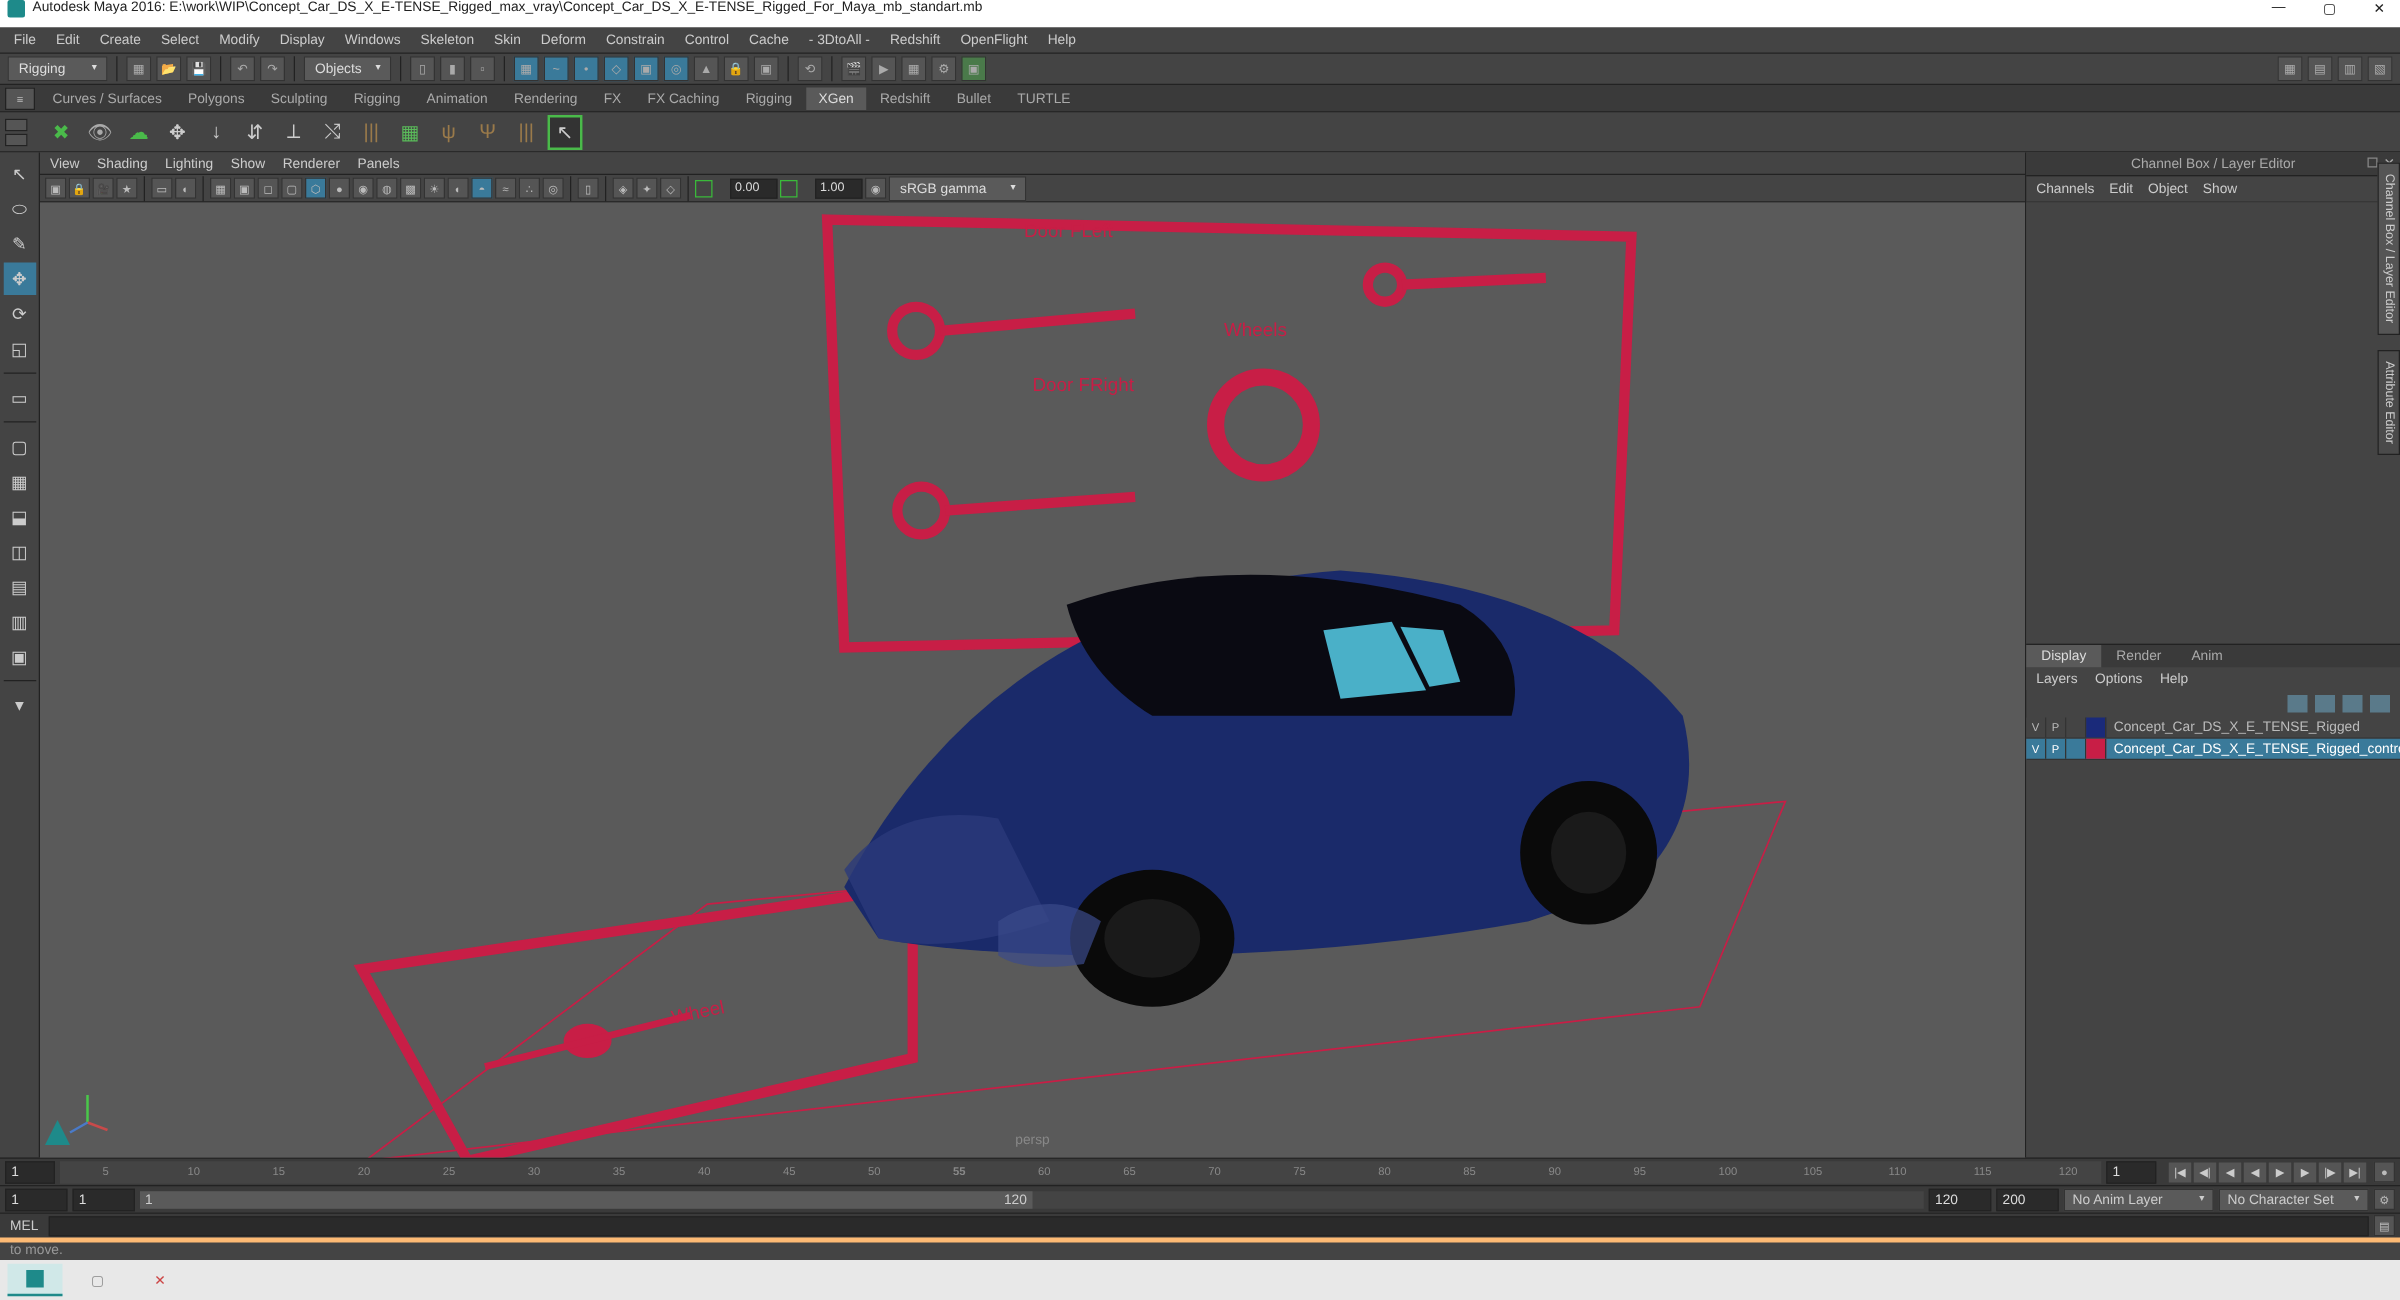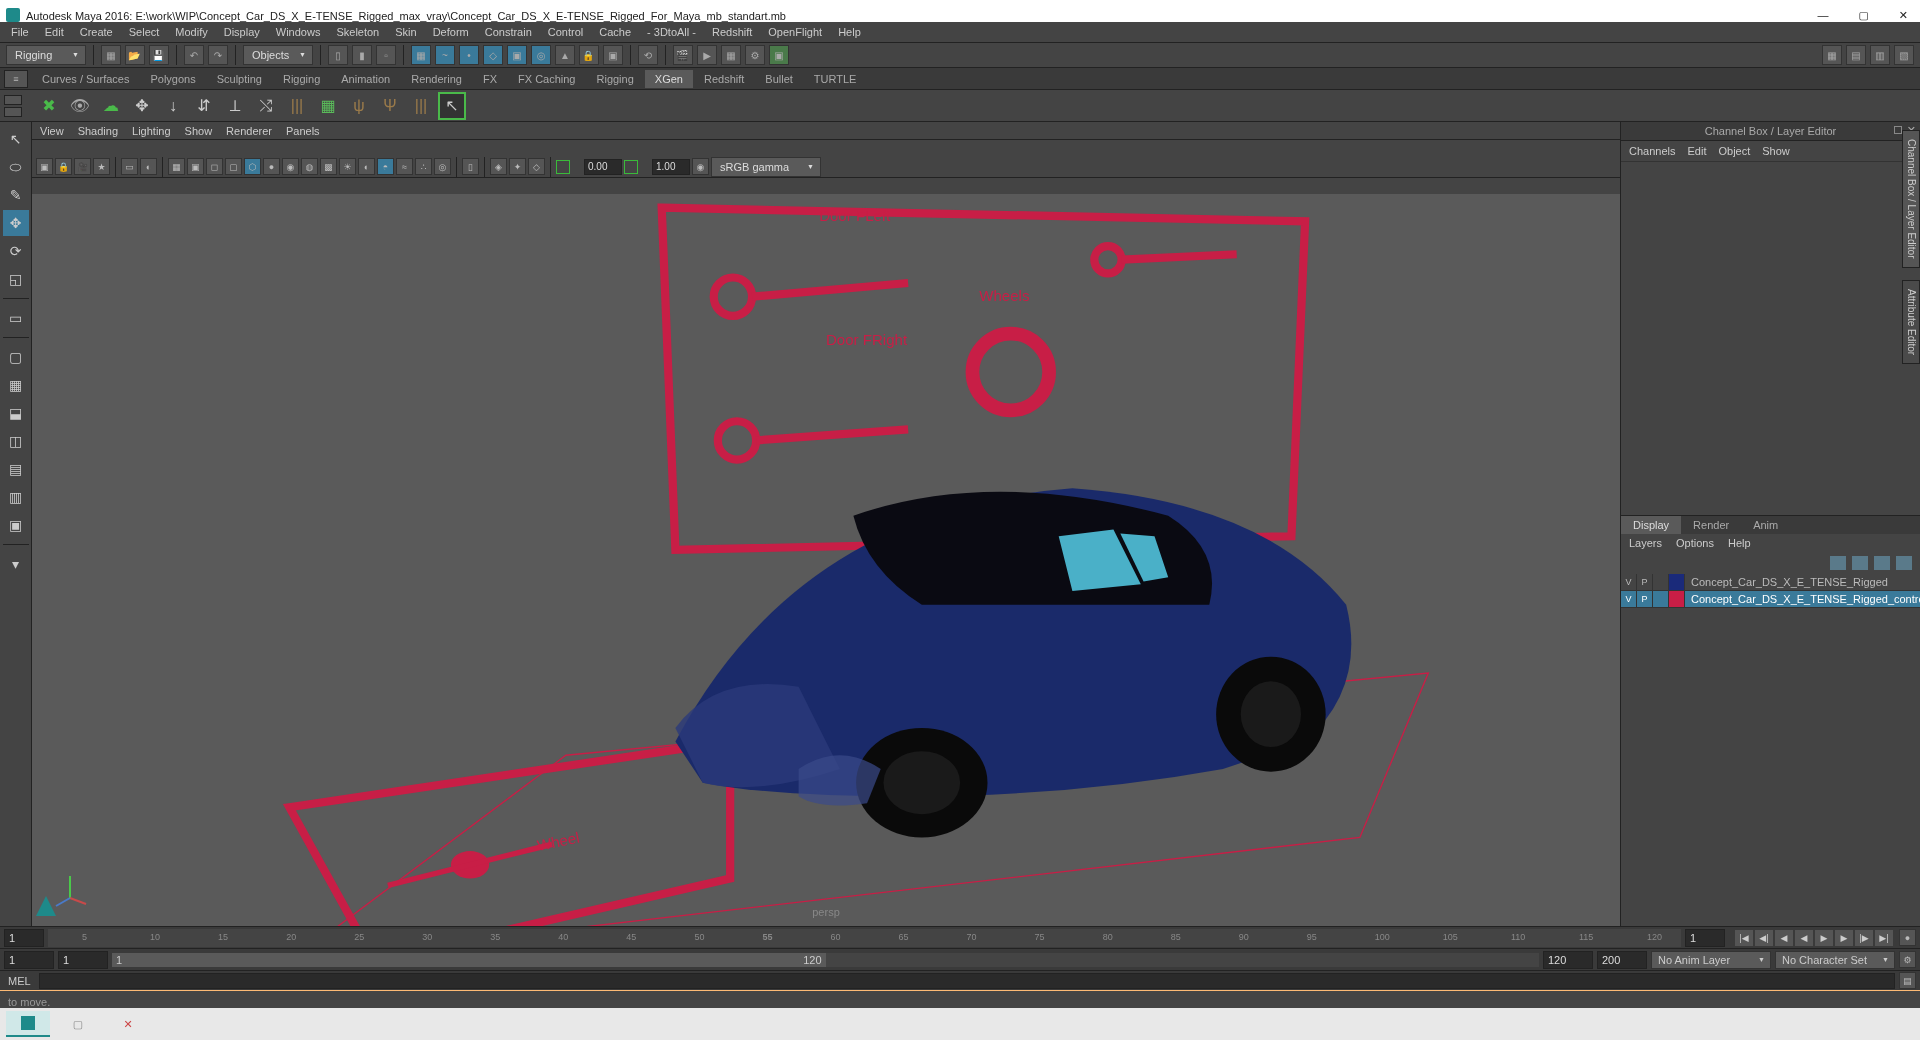--- a/index.html
+++ b/index.html
@@ -1,17 +1,17 @@
 <!DOCTYPE html>
 <html><head>
 <meta charset="utf-8">
 <style>
 * { margin:0; padding:0; box-sizing:border-box; font-family:"Segoe UI",Arial,sans-serif; font-size:11px; user-select:none; }
 body { background:#444444; color:#bbb; width:1920px; height:1040px; overflow:hidden; display:flex; flex-direction:column; }
-.titlebar { background:#fff; height:22px; display:flex; align-items:flex-end; padding:0 6px; color:#222; }
+.titlebar { background:#fff; height:22px; display:flex; align-items:flex-start; padding:0 6px; color:#222; }
 .titlebar .logo { width:14px; height:14px; background:#1e8a8a; border-radius:2px; margin-right:6px; }
 .titlebar .title { flex:1; font-size:11px; }
 .titlebar .winbtns { display:flex; gap:18px; font-size:13px; }
 .titlebar .winbtns span { cursor:pointer; padding:0 6px; }
 .menubar { background:#444; height:20px; display:flex; align-items:center; padding:0 4px; gap:2px; color:#ccc; }
 .menubar span { padding:2px 7px; cursor:pointer; }
 .shelfbar { background:#444; height:26px; display:flex; align-items:center; padding:0 6px; gap:4px; border-top:1px solid #222; border-bottom:1px solid #222; }
 .dropdown { background:#5a5a5a; color:#ddd; padding:3px 20px 3px 8px; border:1px solid #333; position:relative; min-width:80px; }
 .dropdown::after { content:"▼"; position:absolute; right:6px; font-size:7px; top:5px; }
 .iconbtn { width:20px; height:20px; background:#555; border:1px solid #333; display:inline-flex; align-items:center; justify-content:center; cursor:pointer; font-size:10px; color:#aaa; }
@@ -25,21 +25,21 @@
 .shelficons { background:#444; height:32px; display:flex; align-items:center; padding:0 4px; gap:3px; border-bottom:1px solid #222; }
 .shelficons .stub { width:24px; display:flex; flex-direction:column; gap:2px; margin-right:4px; }
 .shelficons .stub div { width:18px; height:10px; background:#555; border:1px solid #222; }
 .shelficon { width:28px; height:28px; display:flex; align-items:center; justify-content:center; cursor:pointer; font-size:16px; }
 .shelficon.selbox { border:2px solid #4aba4a; background:#333; }
 .mainrow { flex:1; display:flex; min-height:0; }
 .toolcol { width:32px; background:#444; display:flex; flex-direction:column; align-items:center; padding-top:4px; gap:2px; border-right:1px solid #222; }
 .toolbtn { width:26px; height:26px; display:flex; align-items:center; justify-content:center; cursor:pointer; color:#ccc; font-size:14px; }
 .toolbtn.active { background:#3a7a9a; }
 .tooldiv { width:26px; height:1px; background:#222; margin:4px 0; }
-.viewarea { flex:1; display:flex; flex-direction:column; min-width:0; background:#444;gap:16px; }
+.viewarea { flex:1; display:flex; flex-direction:column; min-width:0; background:#444; }
 .viewmenubar { height:18px; background:#444; display:flex; align-items:center; padding:0 8px; gap:14px; border-bottom:1px solid #222; color:#ccc; }
 .viewmenubar span { cursor:pointer; }
 .viewtoolbar { height:22px; background:#444; display:flex; align-items:center; padding:0 4px; gap:2px; border-bottom:1px solid #222; }
 .smicon { width:17px; height:17px; background:#555; border:1px solid #333; cursor:pointer; display:inline-flex; align-items:center; justify-content:center; font-size:9px; }
 .smicon.blue { background:#3a7a9a; }
 .numfield { background:#2a2a2a; color:#ddd; border:1px solid #222; width:38px; height:16px; padding:0 3px; font-size:10px;margin-left:12px; }
 .greenbox { width:14px; height:14px; border:1px solid #3aba3a; display:inline-block; }
 .viewport { flex:1; background:#5a5a5a; position:relative; overflow:hidden; }
 .viewport svg { position:absolute; inset:0; }
 .persp-label { position:absolute; bottom:8px; left:50%; transform:translateX(-50%); color:#888; font-size:11px; }
@@ -73,21 +73,21 @@
 .timeslider .pbtn { width:18px; height:16px; background:#555; display:flex; align-items:center; justify-content:center; cursor:pointer; font-size:9px; color:#ccc; }
 .rangeslider { height:22px; background:#3a3a3a; display:flex; align-items:center; border-top:1px solid #222; gap:4px; padding:0 4px; }
 .rangeslider .fld { width:50px; background:#2a2a2a; color:#ddd; padding:2px 4px; border:1px solid #222; }
 .rangeslider .bar { flex:1; height:14px; background:#444; position:relative; }
 .rangeslider .bar .range { position:absolute; left:0; width:50%; height:100%; background:#5a5a5a; display:flex; align-items:center; justify-content:space-between; padding:0 4px; font-size:9px; color:#ccc; }
 .rangeslider .dd { background:#5a5a5a; padding:2px 18px 2px 6px; border:1px solid #333; position:relative; min-width:120px; color:#ccc; }
 .rangeslider .dd::after { content:"▼"; position:absolute; right:5px; font-size:7px; top:4px; }
 .cmdline { height:20px; background:#3a3a3a; display:flex; align-items:center; border-top:1px solid #222; }
 .cmdline .lbl { padding:0 8px; color:#ccc; }
 .cmdline input { flex:1; background:#2a2a2a; border:1px solid #222; color:#ddd; height:16px; padding:0 4px; }
-.helpline { height:18px; background:#444; display:flex; align-items:flex-end; padding:0 8px; color:#999; border-top:1px solid #fdba74; }
+.helpline { height:18px; background:#444; display:flex; align-items:flex-start; padding:0 8px; color:#999; border-top:4px solid #fdba74; }
 .taskbar { height:32px; background:#e8e8e8; display:flex; align-items:center; padding:0 6px; gap:6px; }
 .taskbar .app { width:44px; height:26px; background:#d0e8e8; border-bottom:2px solid #1e8a8a; display:flex; align-items:center; justify-content:center; }
 .taskbar .app .sq { width:14px; height:14px; background:#1e8a8a; }
 .taskbar .win { width:44px; height:26px; display:flex; align-items:center; justify-content:center; color:#888; }
 .taskbar .winx { color:#c44; }
 </style>
 </head>
 <body>
 
 <div class="titlebar">

